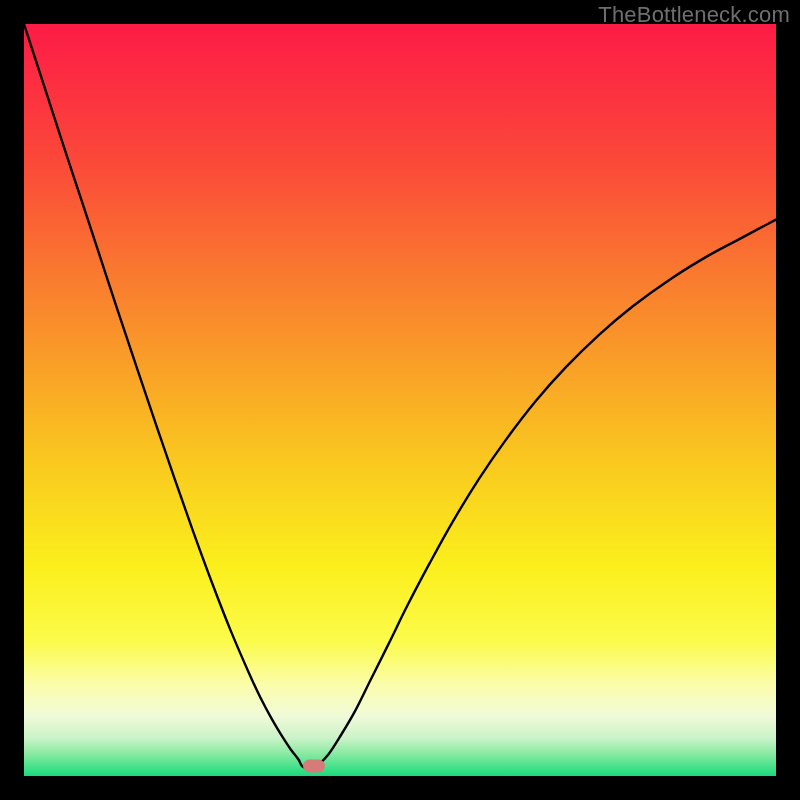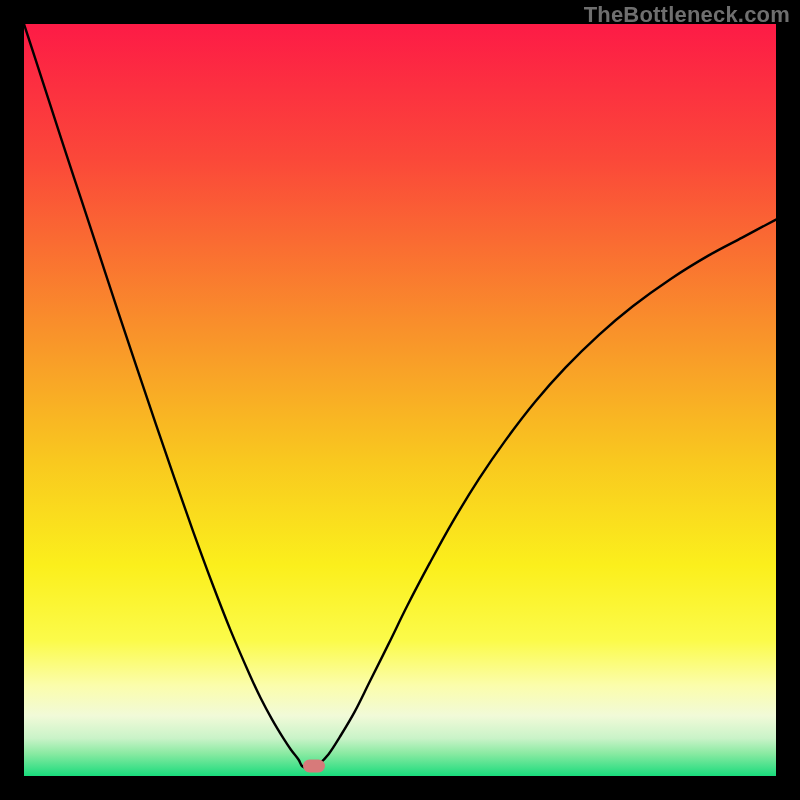--- a/index.html
+++ b/index.html
@@ -25,21 +25,21 @@
     top: 24px;
     width: 752px;
     height: 752px;
   }
   .watermark {
     position: absolute;
     top: 2px;
     right: 10px;
     color: #6f6f6f;
     font-size: 22px;
-    font-weight: 700;
+    font-weight: 400;
     letter-spacing: 0.2px;
     user-select: none;
   }
   .marker {
     position: absolute;
     width: 22px;
     height: 13px;
     border-radius: 7px;
     background: #d77a7a;
     transform: translate(-50%, -50%);

